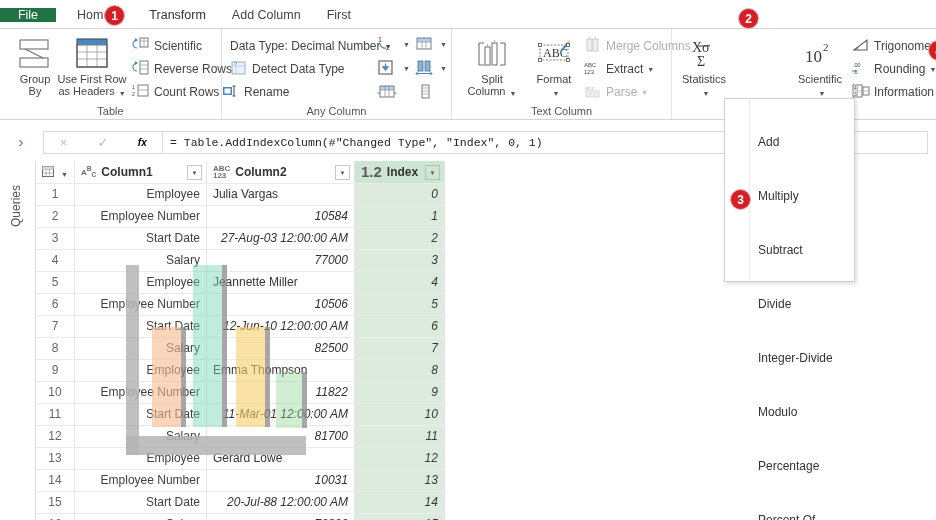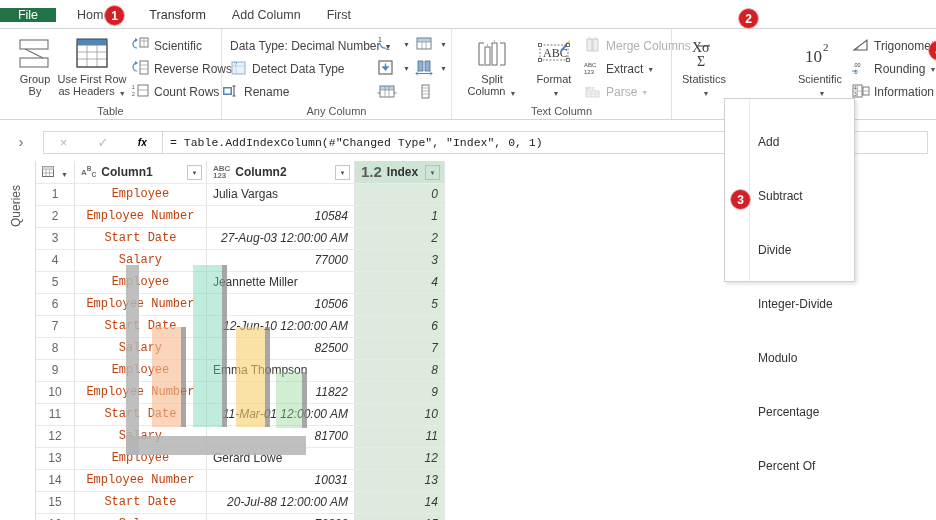--- a/index.html
+++ b/index.html
@@ -160,21 +160,21 @@
     display:flex; align-items:center; justify-content:center;
     font-size:6px; color:#555;
   }
   .hdr-idx .filterbtn { background:#cfe5d3; border-color:#a9c9ae; }
   .corner-cell { background:#ffffff; text-align:center; position:relative; }
 
   tbody td.rownum {
     text-align:center; color:#666; font-size:11.5px;
     background:#ffffff; border-right:1px solid #e4e4e4;
   }
-  tbody td.c1 { text-align:center; color:#c2410c;font-family:Liberation Mono, monospace; }
+  tbody td.c1 { text-align:right; color:#404040; }
   tbody td.c2 { text-align:right; color:#333; font-style:italic; }
   tbody td.c2.txt { text-align:left; font-style:normal; }
   tbody td.idx {
     text-align:right; color:#3a3a3a; font-style:italic;
     background:#dcebde;
   }
 
   
   .anno { position:absolute; z-index:20; pointer-events:none; }
 </style>
@@ -483,20 +483,21 @@
         </svg>
       </span>
       <span>Information</span>
     </div>
   </div>
 </div>
 
 <div id="dropdown">
   <div class="gutter"></div>
   <div class="mitem">Add</div>
+  <div class="mitem">Multiply</div>
   <div class="mitem">Subtract</div>
   <div class="mitem">Divide</div>
   <div class="mitem">Integer-Divide</div>
   <div class="mitem">Modulo</div>
   <div class="mitem">Percentage</div>
   <div class="mitem">Percent Of</div>
 </div>
 
 <div id="formulabar"></div>
 <div id="sidecollapse">›</div>

